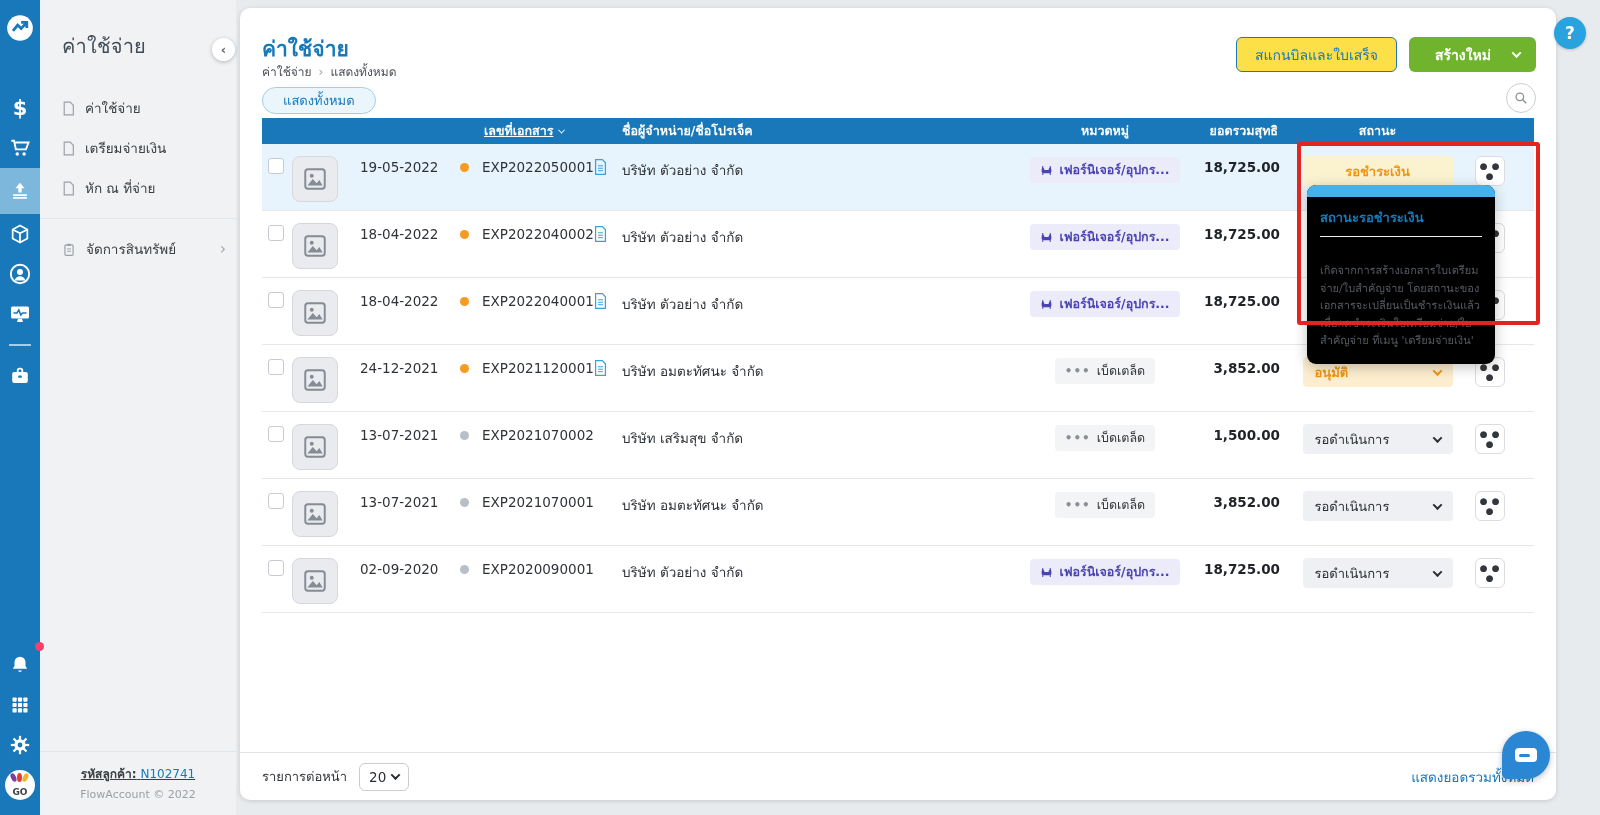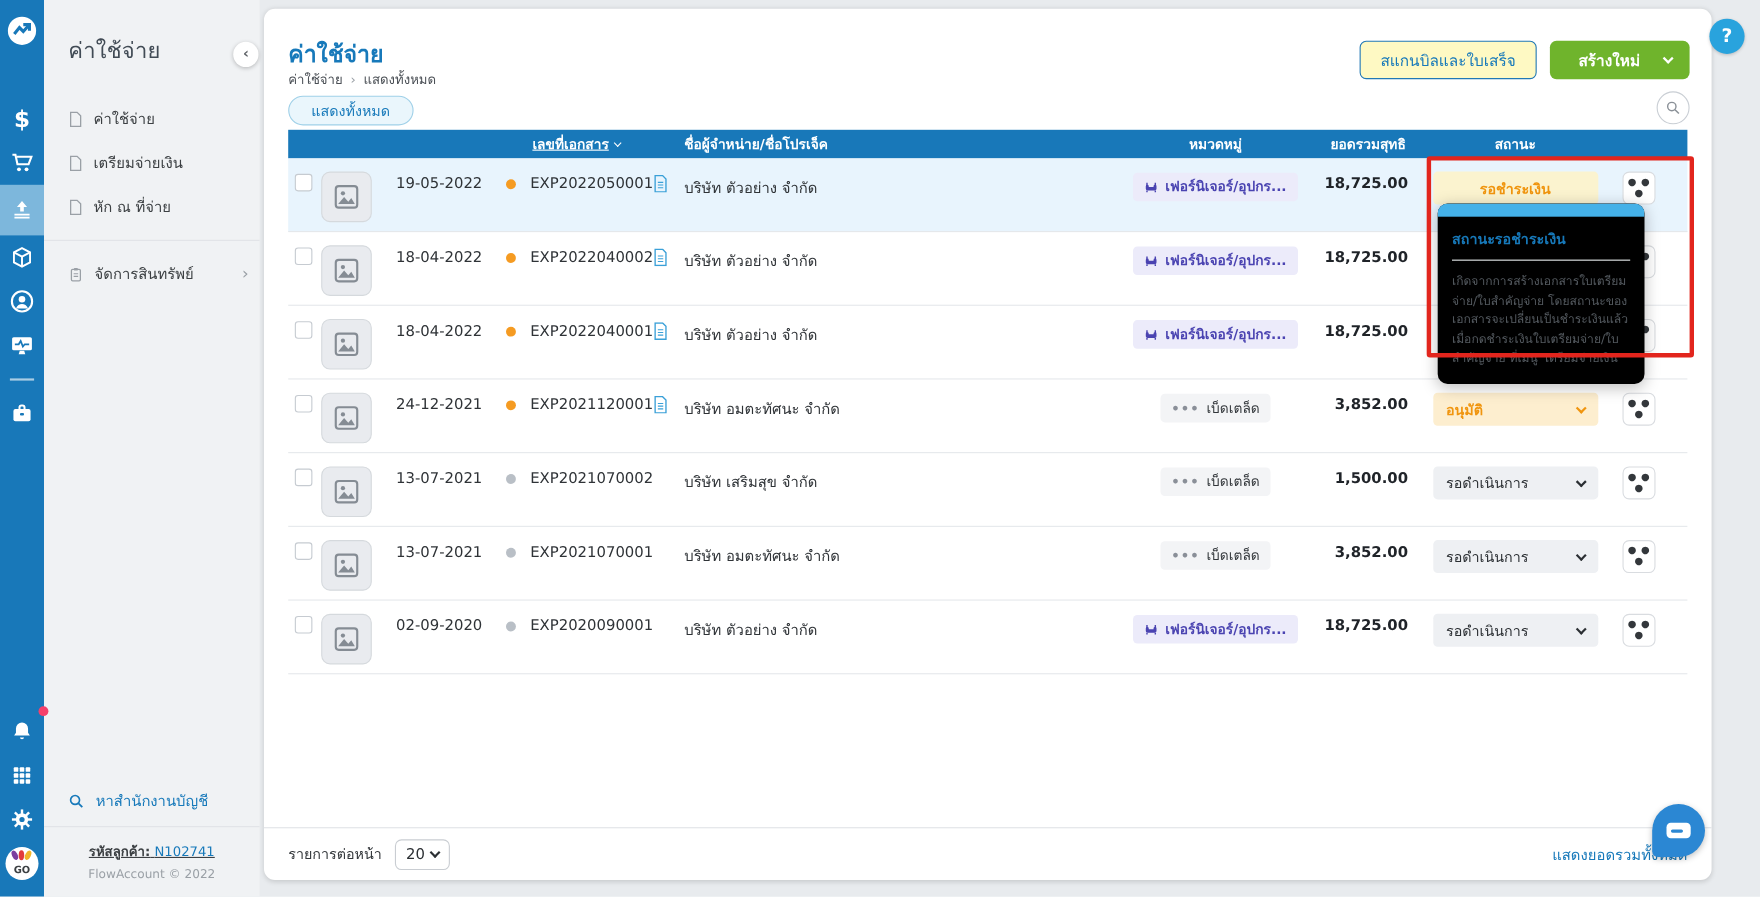--- a/index.html
+++ b/index.html
@@ -46,21 +46,21 @@
 
   
   .card { position:absolute; left:240px; top:8px; width:1316px; height:792px; background:#fff;
     border-radius:10px; box-shadow:0 1px 5px rgba(0,0,0,.14); z-index:10; }
   .page-title { position:absolute; left:22px; top:24px; font-size:21px; font-weight:bold; color:#1779ba; }
   .breadcrumb { position:absolute; left:22px; top:54px; font-size:12px; color:#4a4f55; display:flex; gap:7px; align-items:center; }
   .breadcrumb .sep { color:#9aa0a6; font-size:12px; }
   .filter-pill { position:absolute; left:22px; top:79px; height:27px; padding:0 20px; display:inline-flex; align-items:center;
     border:1px solid #9fd0e8; border-radius:15px; background:#eaf6fc; color:#1779ba; font-size:13px; cursor:pointer; }
   .hdr-actions { position:absolute; right:20px; top:29px; display:flex; gap:12px; }
-  .btn-scan { height:35px; padding:12px 18px; background:#fef9c3; border:1.5px solid #2178b5; border-radius:6px;
+  .btn-scan { height:35px; padding:12px 18px; background:#fde047; border:1.5px solid #2178b5; border-radius:6px;
     color:#1779ba; font-size:14px; display:flex; align-items:center; cursor:pointer;
     font-family:inherit;text-align:center; }
   .btn-create { height:35px; padding:0 16px 0 26px; background:#6fb42c; border:none; border-radius:6px;
     color:#fff; font-size:14px; font-weight:bold; display:flex; align-items:center; gap:22px; cursor:pointer;
     font-family:inherit; }
   .chev { display:inline-block; width:7px; height:7px; border-right:2px solid; border-bottom:2px solid; transform:rotate(45deg) translate(-1px,-1px); }
   .search-circle { position:absolute; right:20px; top:75px; width:30px; height:30px; border:1px solid #c9ced4;
     border-radius:50%; display:flex; align-items:center; justify-content:center; cursor:pointer; background:#fff; }
 
   
@@ -104,21 +104,21 @@
   .sselect .chev { border-width:2px; }
   .more { width:30px; height:30px; background:#fff; border:1px solid #d9dce0; border-radius:6px; cursor:pointer;
     font-size:9px; letter-spacing:.5px; color:#33373b; font-weight:bold; padding:0; font-family:inherit; }
 
   
   .tooltip { position:absolute; left:1307px; top:185px; width:188px; background:#000000; border-radius:9px;
     box-shadow:0 3px 14px rgba(0,0,0,.25); z-index:50; overflow:hidden; }
   .tt-bar { height:12px; background:#45b1e8; }
   .tt-body { padding:10px 13px 14px 13px; }
   .tt-title { color:#1779ba; font-weight:bold; font-size:13px; padding-bottom:8px; border-bottom:1px solid #eceff1; }
-  .tt-text { margin-top:10px; font-size:11px; line-height:1.6; color:#555b61; }
+  .tt-text { margin-top:25px; font-size:11px; line-height:1.6; color:#555b61; }
   .annotation { position:absolute; left:1297px; top:142px; width:243px; height:183px; border:4px solid #e2251d;
     border-radius:3px; z-index:60; pointer-events:none; }
 
   
   .tfooter { position:absolute; left:0; right:0; bottom:0; height:48px; border-top:1px solid #e0e3e7;
     display:flex; align-items:center; padding:0 22px; }
   .pp-label { font-size:13px; color:#33373b; margin-right:12px; }
   .pp-select { width:50px; height:28px; border:1px solid #c9cdd2; border-radius:6px; background:#fff;
     display:flex; align-items:center; justify-content:space-between; padding:0 9px; font-size:13.5px; color:#2b2f33; cursor:pointer; }
   .foot-gap { flex:1; }
@@ -264,27 +264,20 @@
   <div class="sp-asset">
     <svg width="14" height="15" viewBox="0 0 24 24">
         <rect x="5" y="4" width="14" height="18" rx="2" fill="none" stroke="#9aa0a6" stroke-width="2"></rect>
         <rect x="9" y="2" width="6" height="4" rx="1" fill="#9aa0a6"></rect>
         <path d="M8.5 11h7M8.5 15h7" stroke="#9aa0a6" stroke-width="1.6"></path>
       </svg>
     <span class="grow">จัดการสินทรัพย์</span>
     <span class="sp-chev">›</span>
   </div>
   <div class="sp-bottom">
-    <div class="sp-search">
-      <svg width="15" height="15" viewBox="0 0 24 24">
-          <circle cx="10" cy="10" r="6.5" fill="none" stroke="#1779ba" stroke-width="2.4"></circle>
-          <path d="M15 15l5.5 5.5" stroke="#1779ba" stroke-width="2.6"></path>
-        </svg>
-      <span>หาสำนักงานบัญชี</span>
-    </div>
     <div class="sp-foot">
       <div class="sp-code"><b>รหัสลูกค้า:</b> <span class="code-val">N102741</span></div>
       <div class="sp-copy">FlowAccount © 2022</div>
     </div>
   </div>
 </div>
 <div class="collapse-btn">
     <span>‹</span>
   </div>
 

